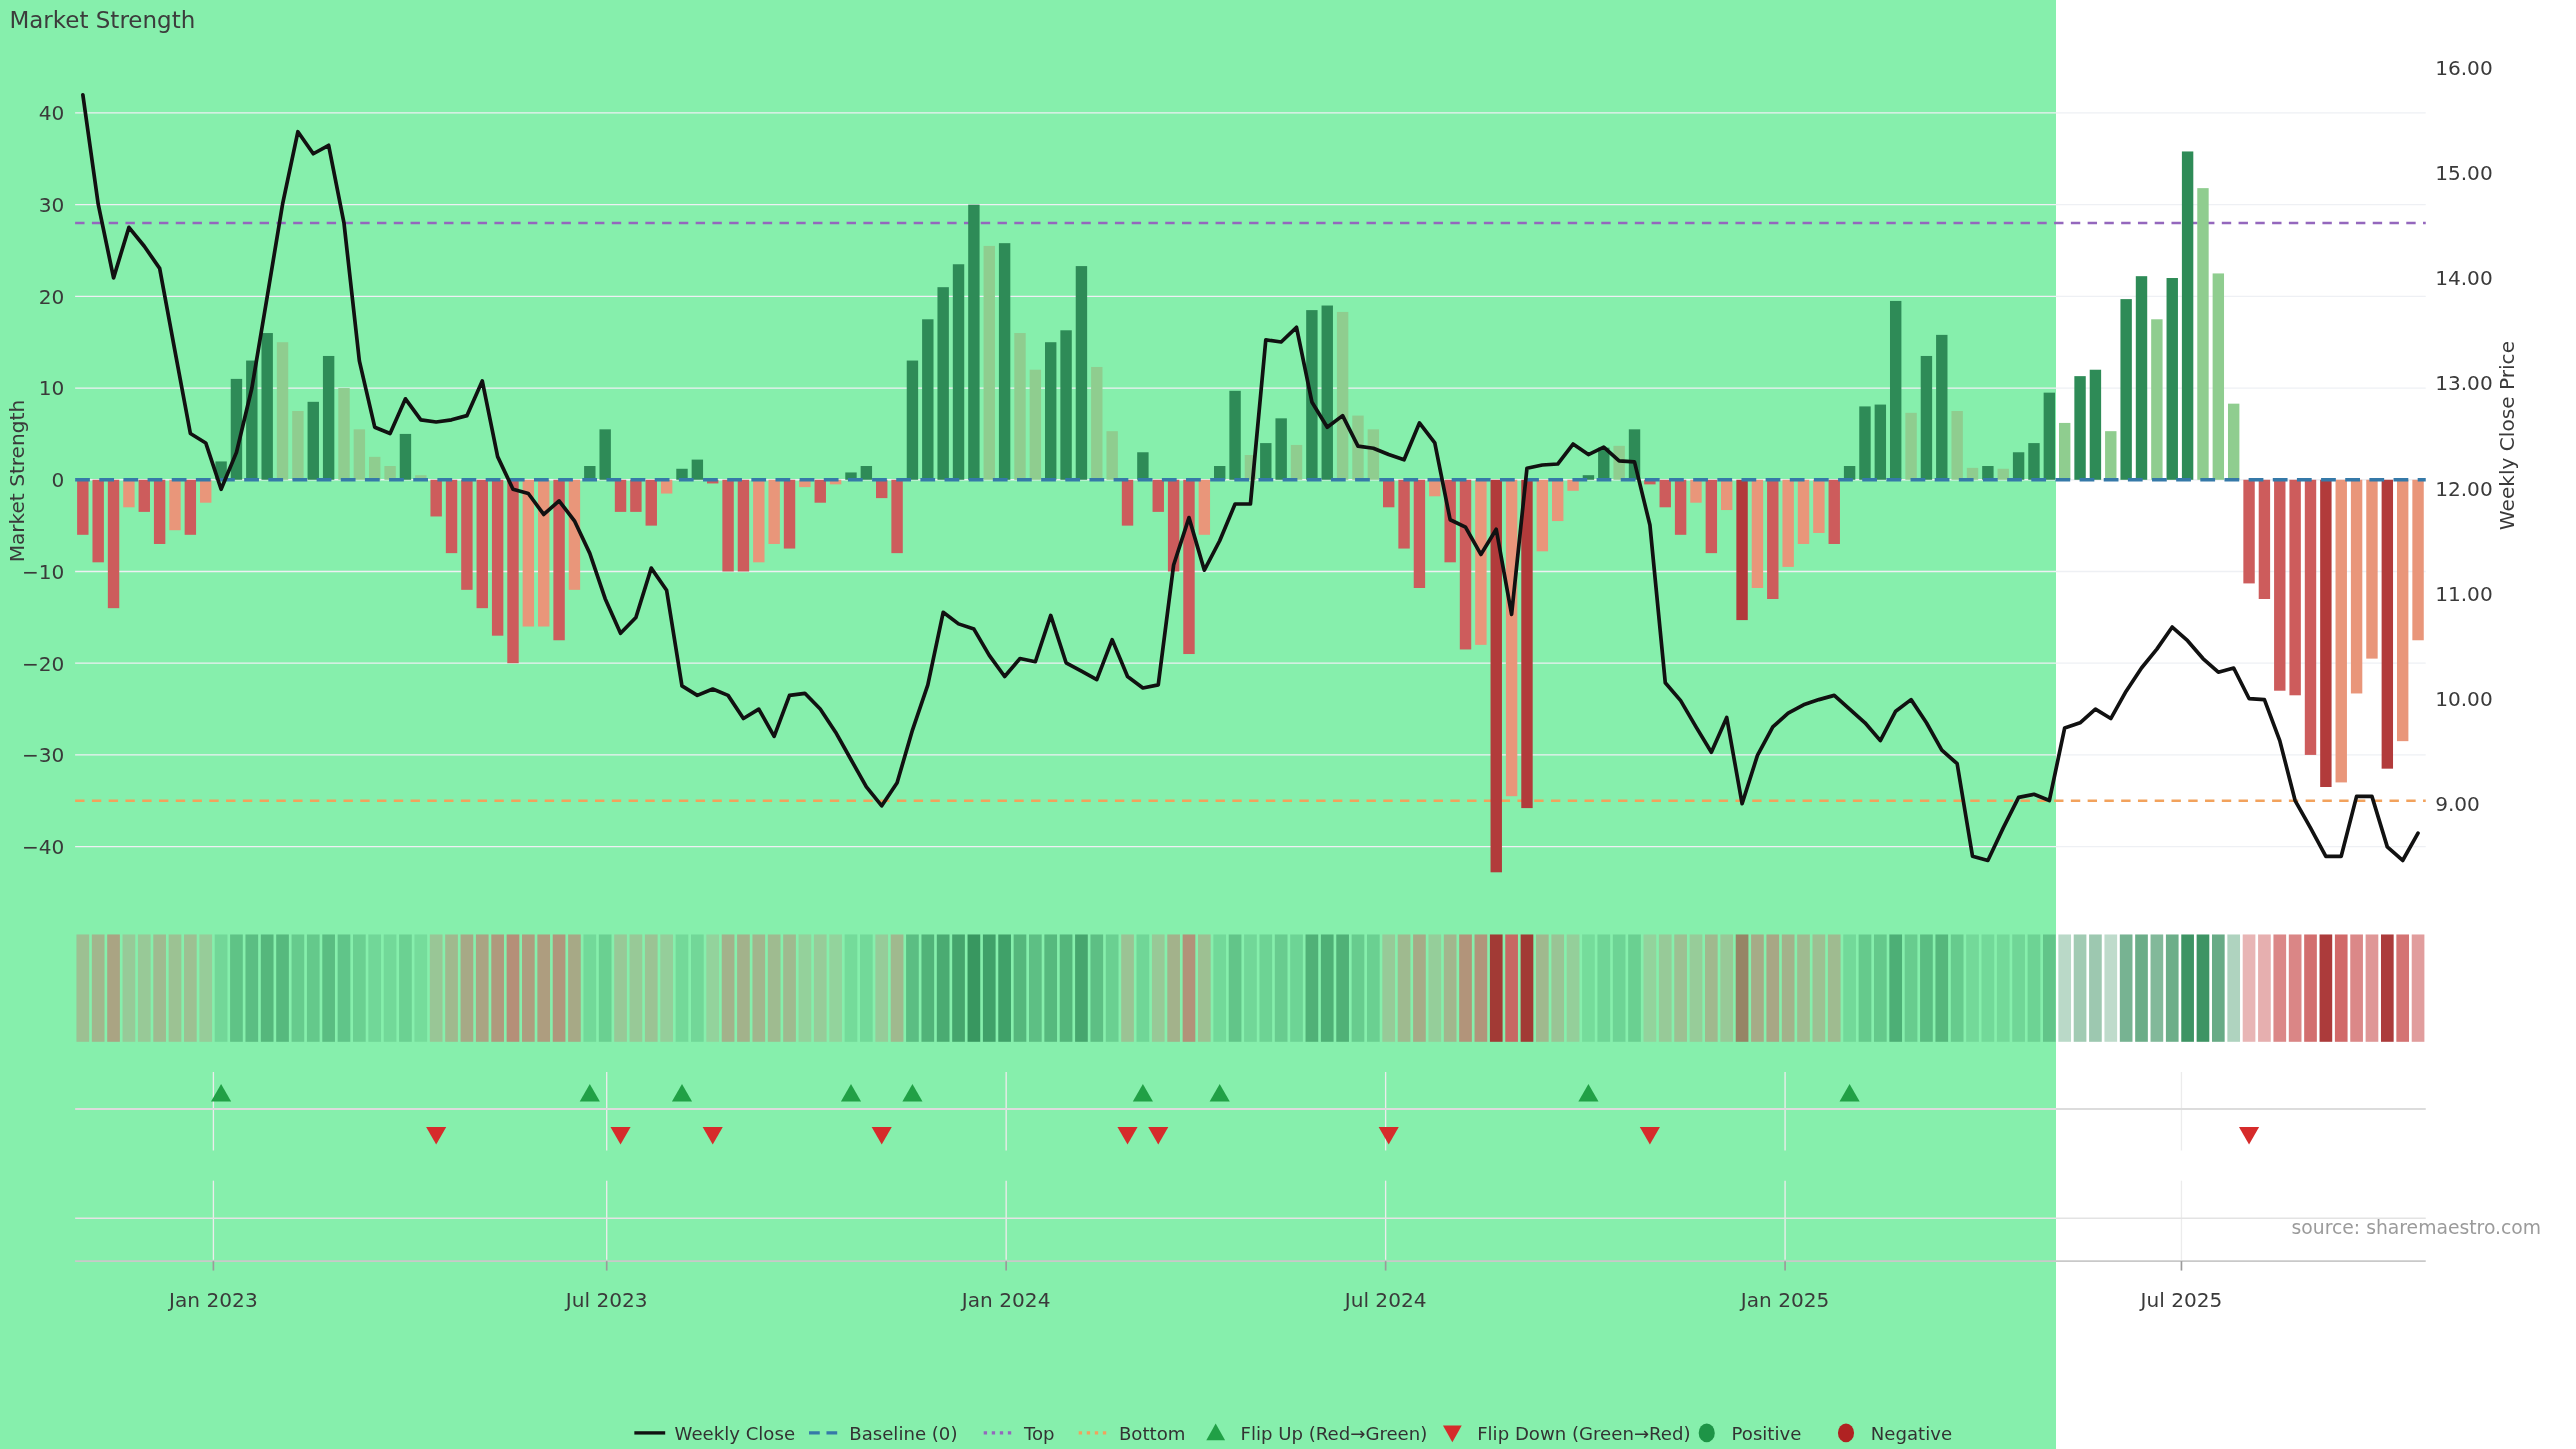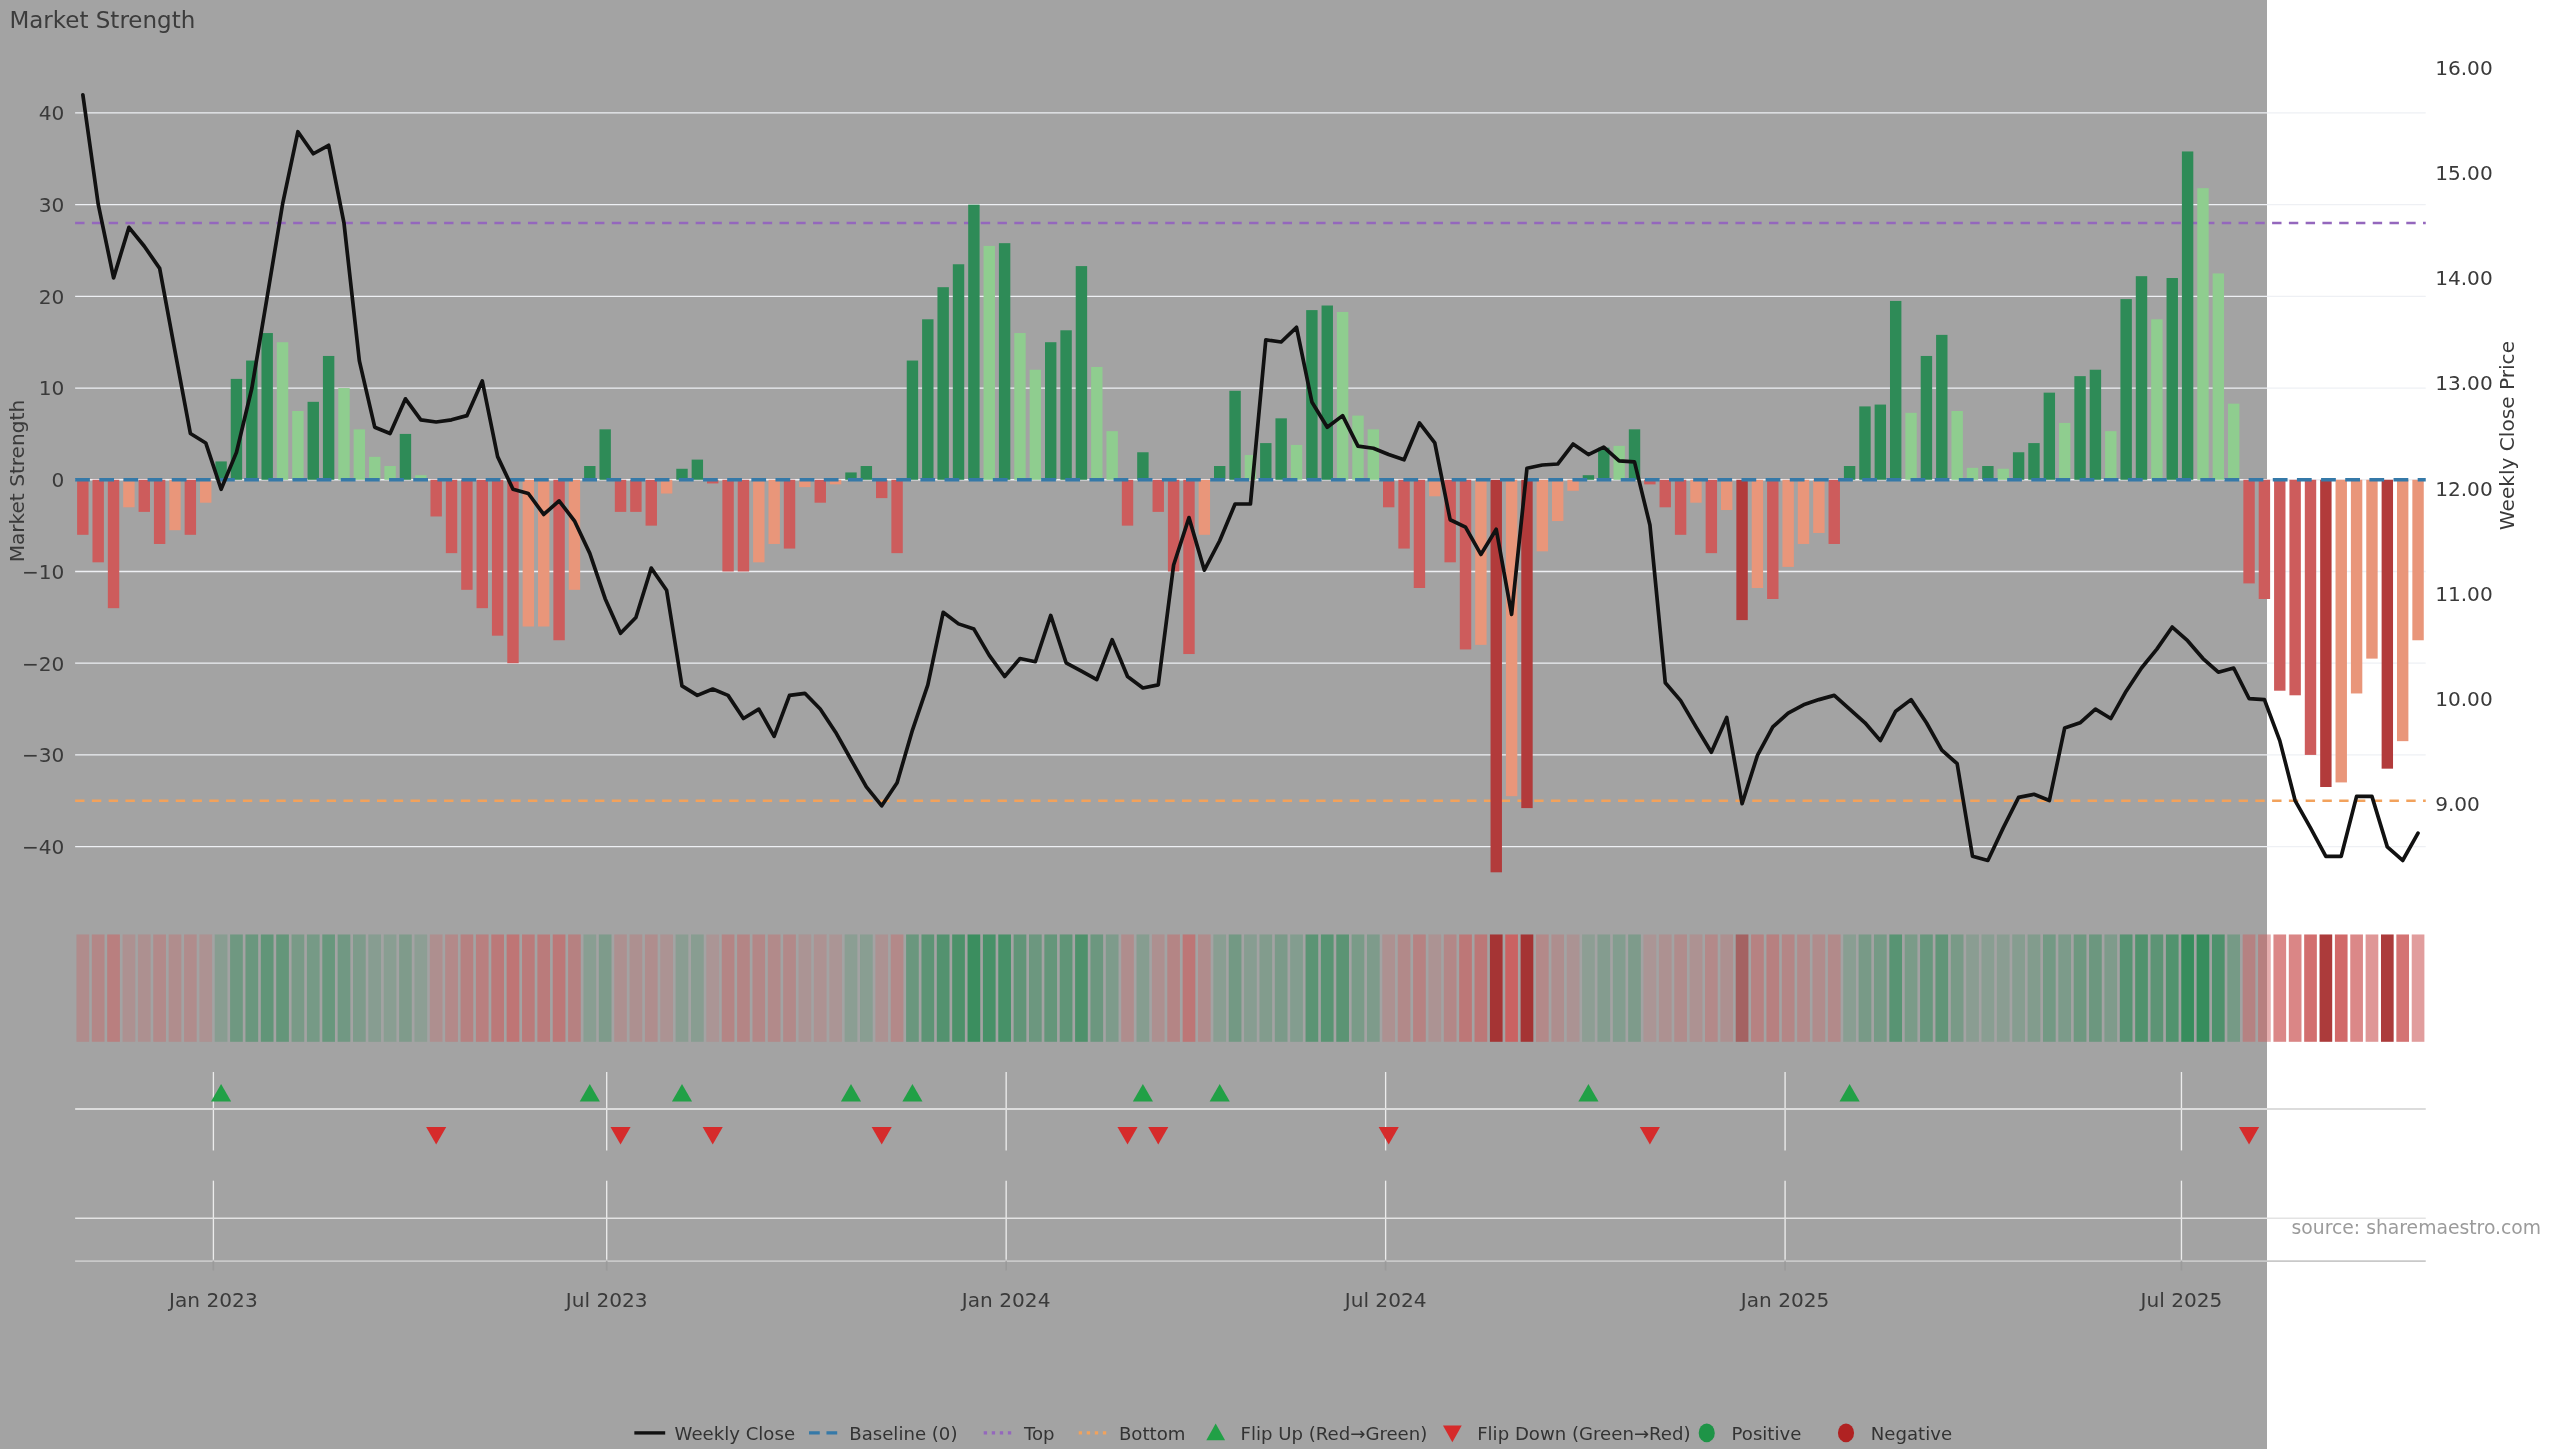--- a/index.html
+++ b/index.html
@@ -1,17 +1,17 @@
 <!DOCTYPE html>
 <html style="font-size:10.7px"><head>
 <meta charset="utf-8">
 <style>
   html,body{margin:0;padding:0;background:#ffffff;}
   body{width:2576px;height:1449px;overflow:hidden;font-family:"DejaVu Sans","Liberation Sans",sans-serif;}
-  .page{position:relative;width:2267px;height:1449px;background:#a3a3a3;}
+  .page{position:relative;width:2056px;height:1449px;background:#86efac;}
   .chart-title{position:absolute;left:9.4px;top:6.7px;font-size:23px;color:#3c3c3c;}
   svg{position:absolute;left:0;top:0;}
 </style>
 </head>
 <body>
 
 <div class="page">
   <div class="chart-title">Market Strength</div>
   <svg id="chart" width="2576" height="1449" viewBox="0 0 3840 2160">
       <line x1="112" x2="3616" y1="168.35511982570807" y2="168.35511982570807" stroke="#eef0f4" stroke-width="2"></line>

